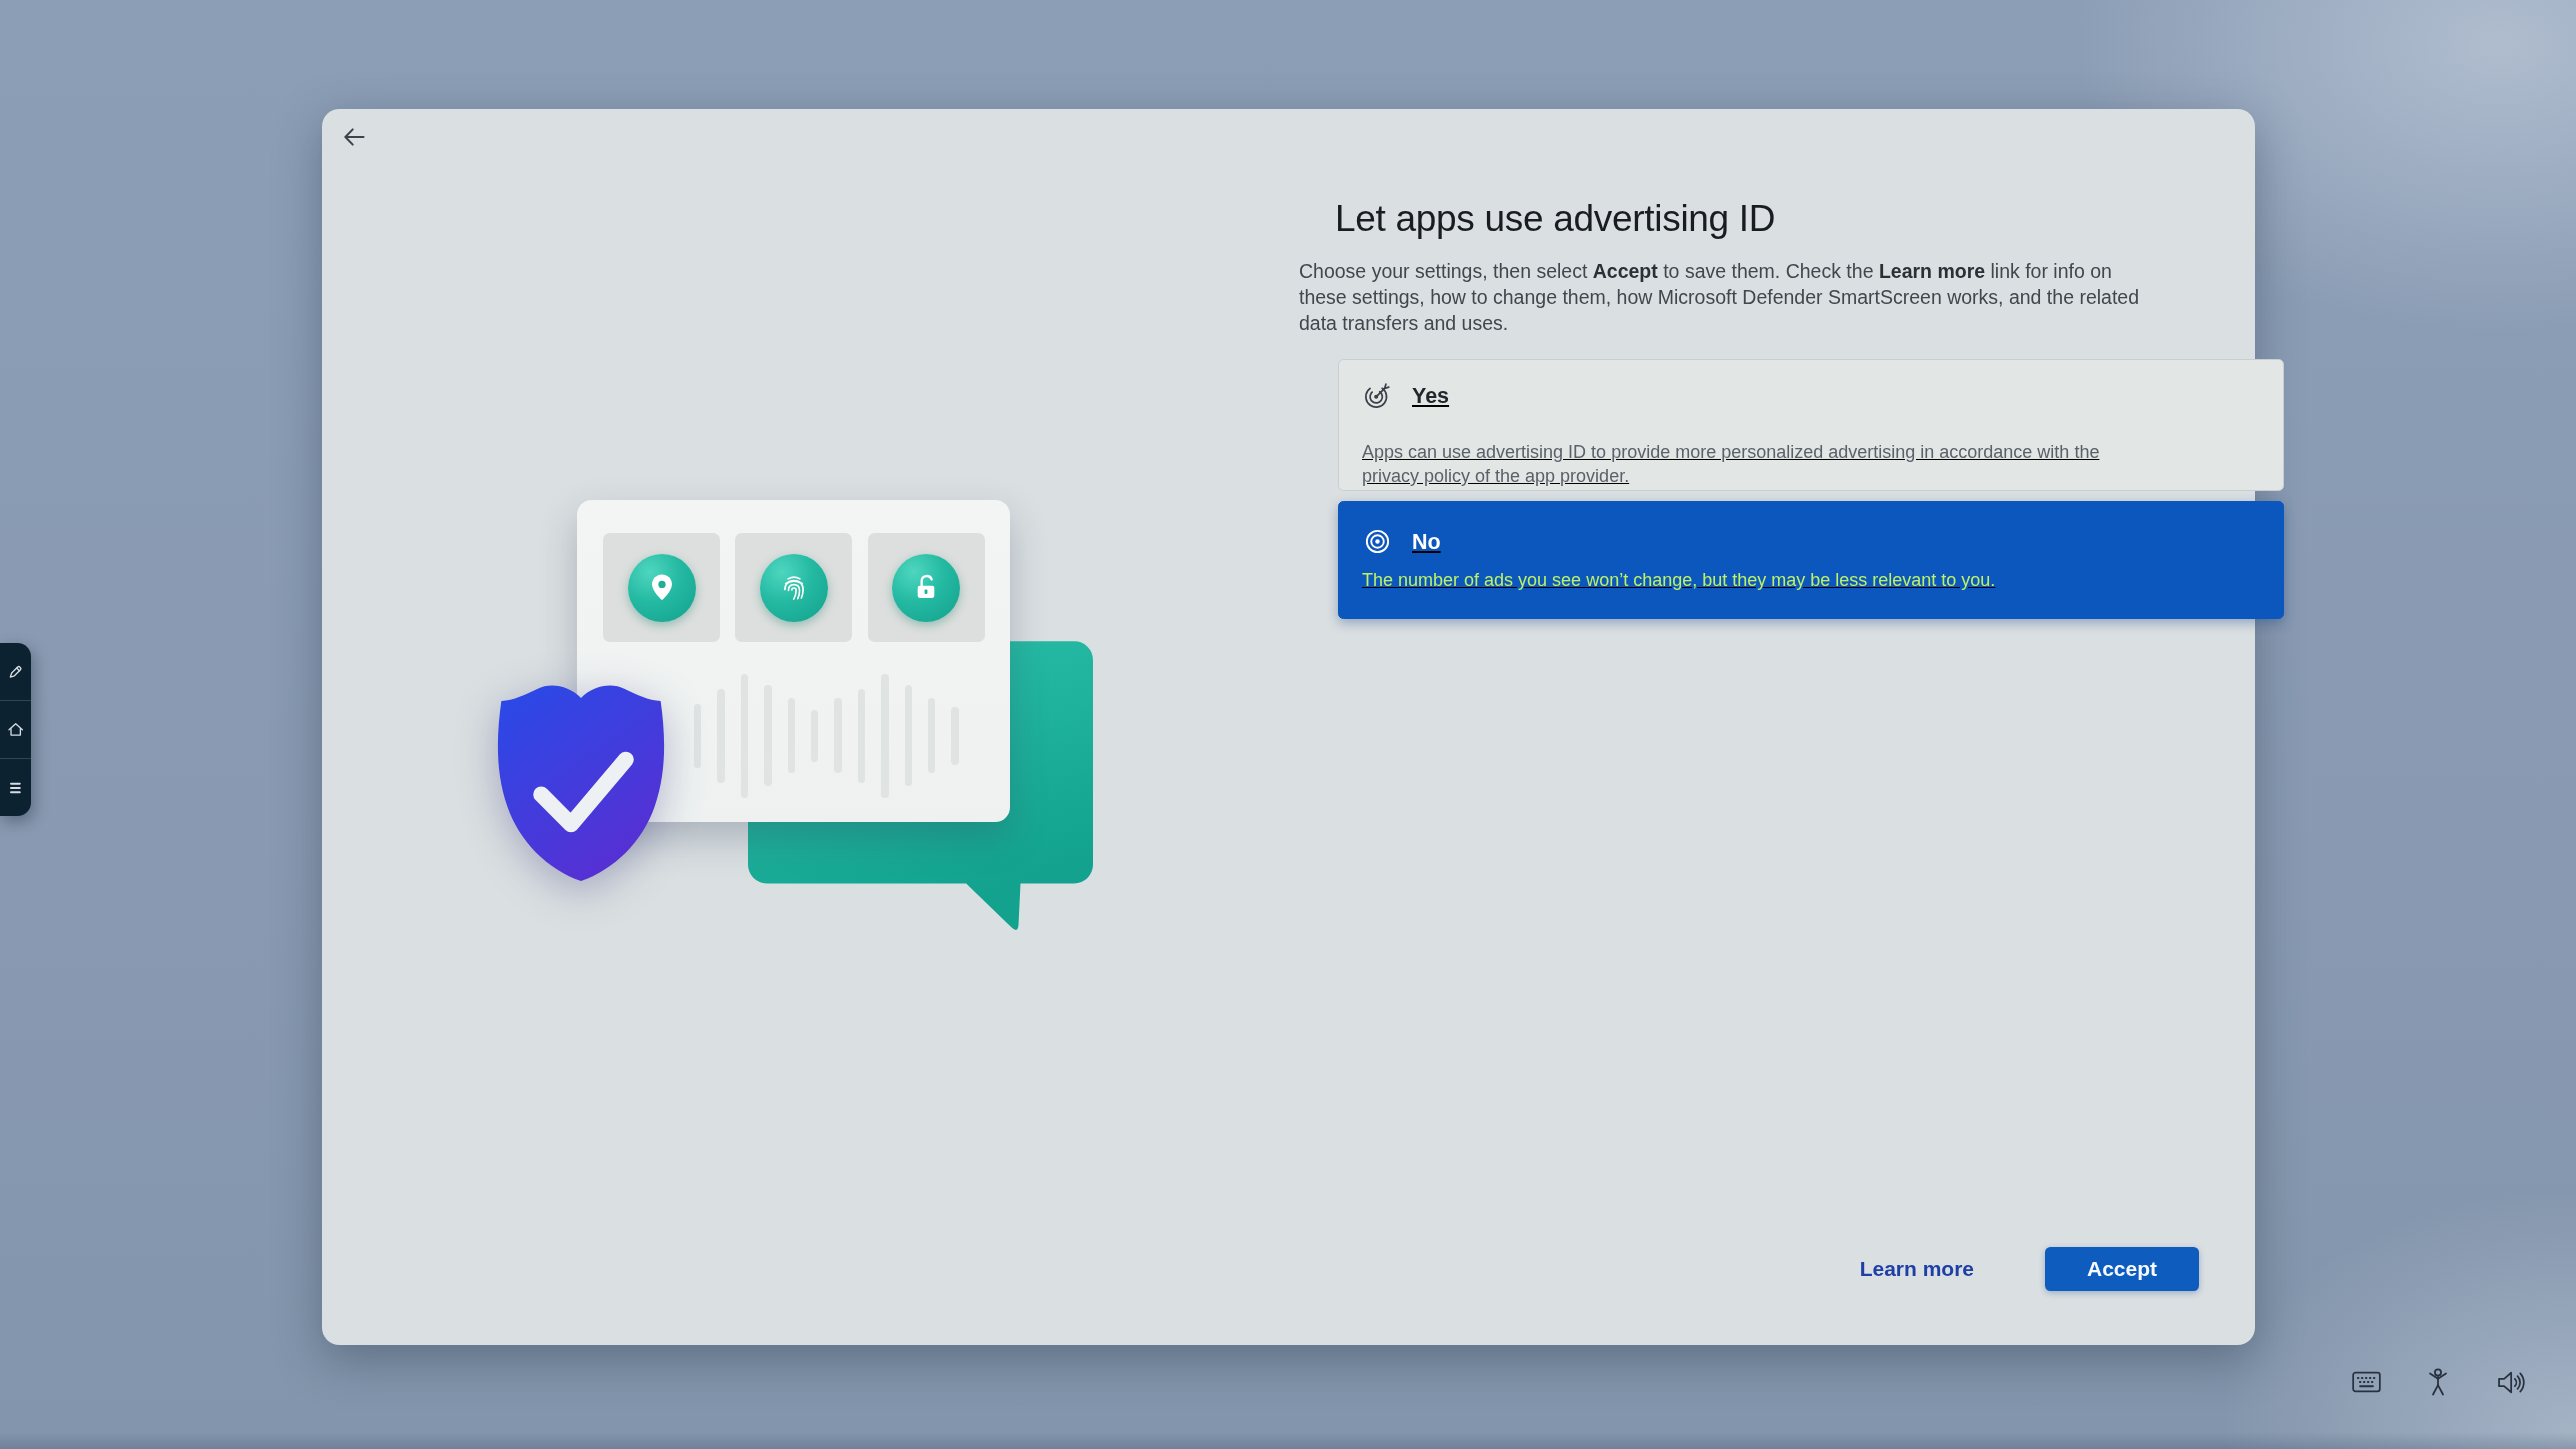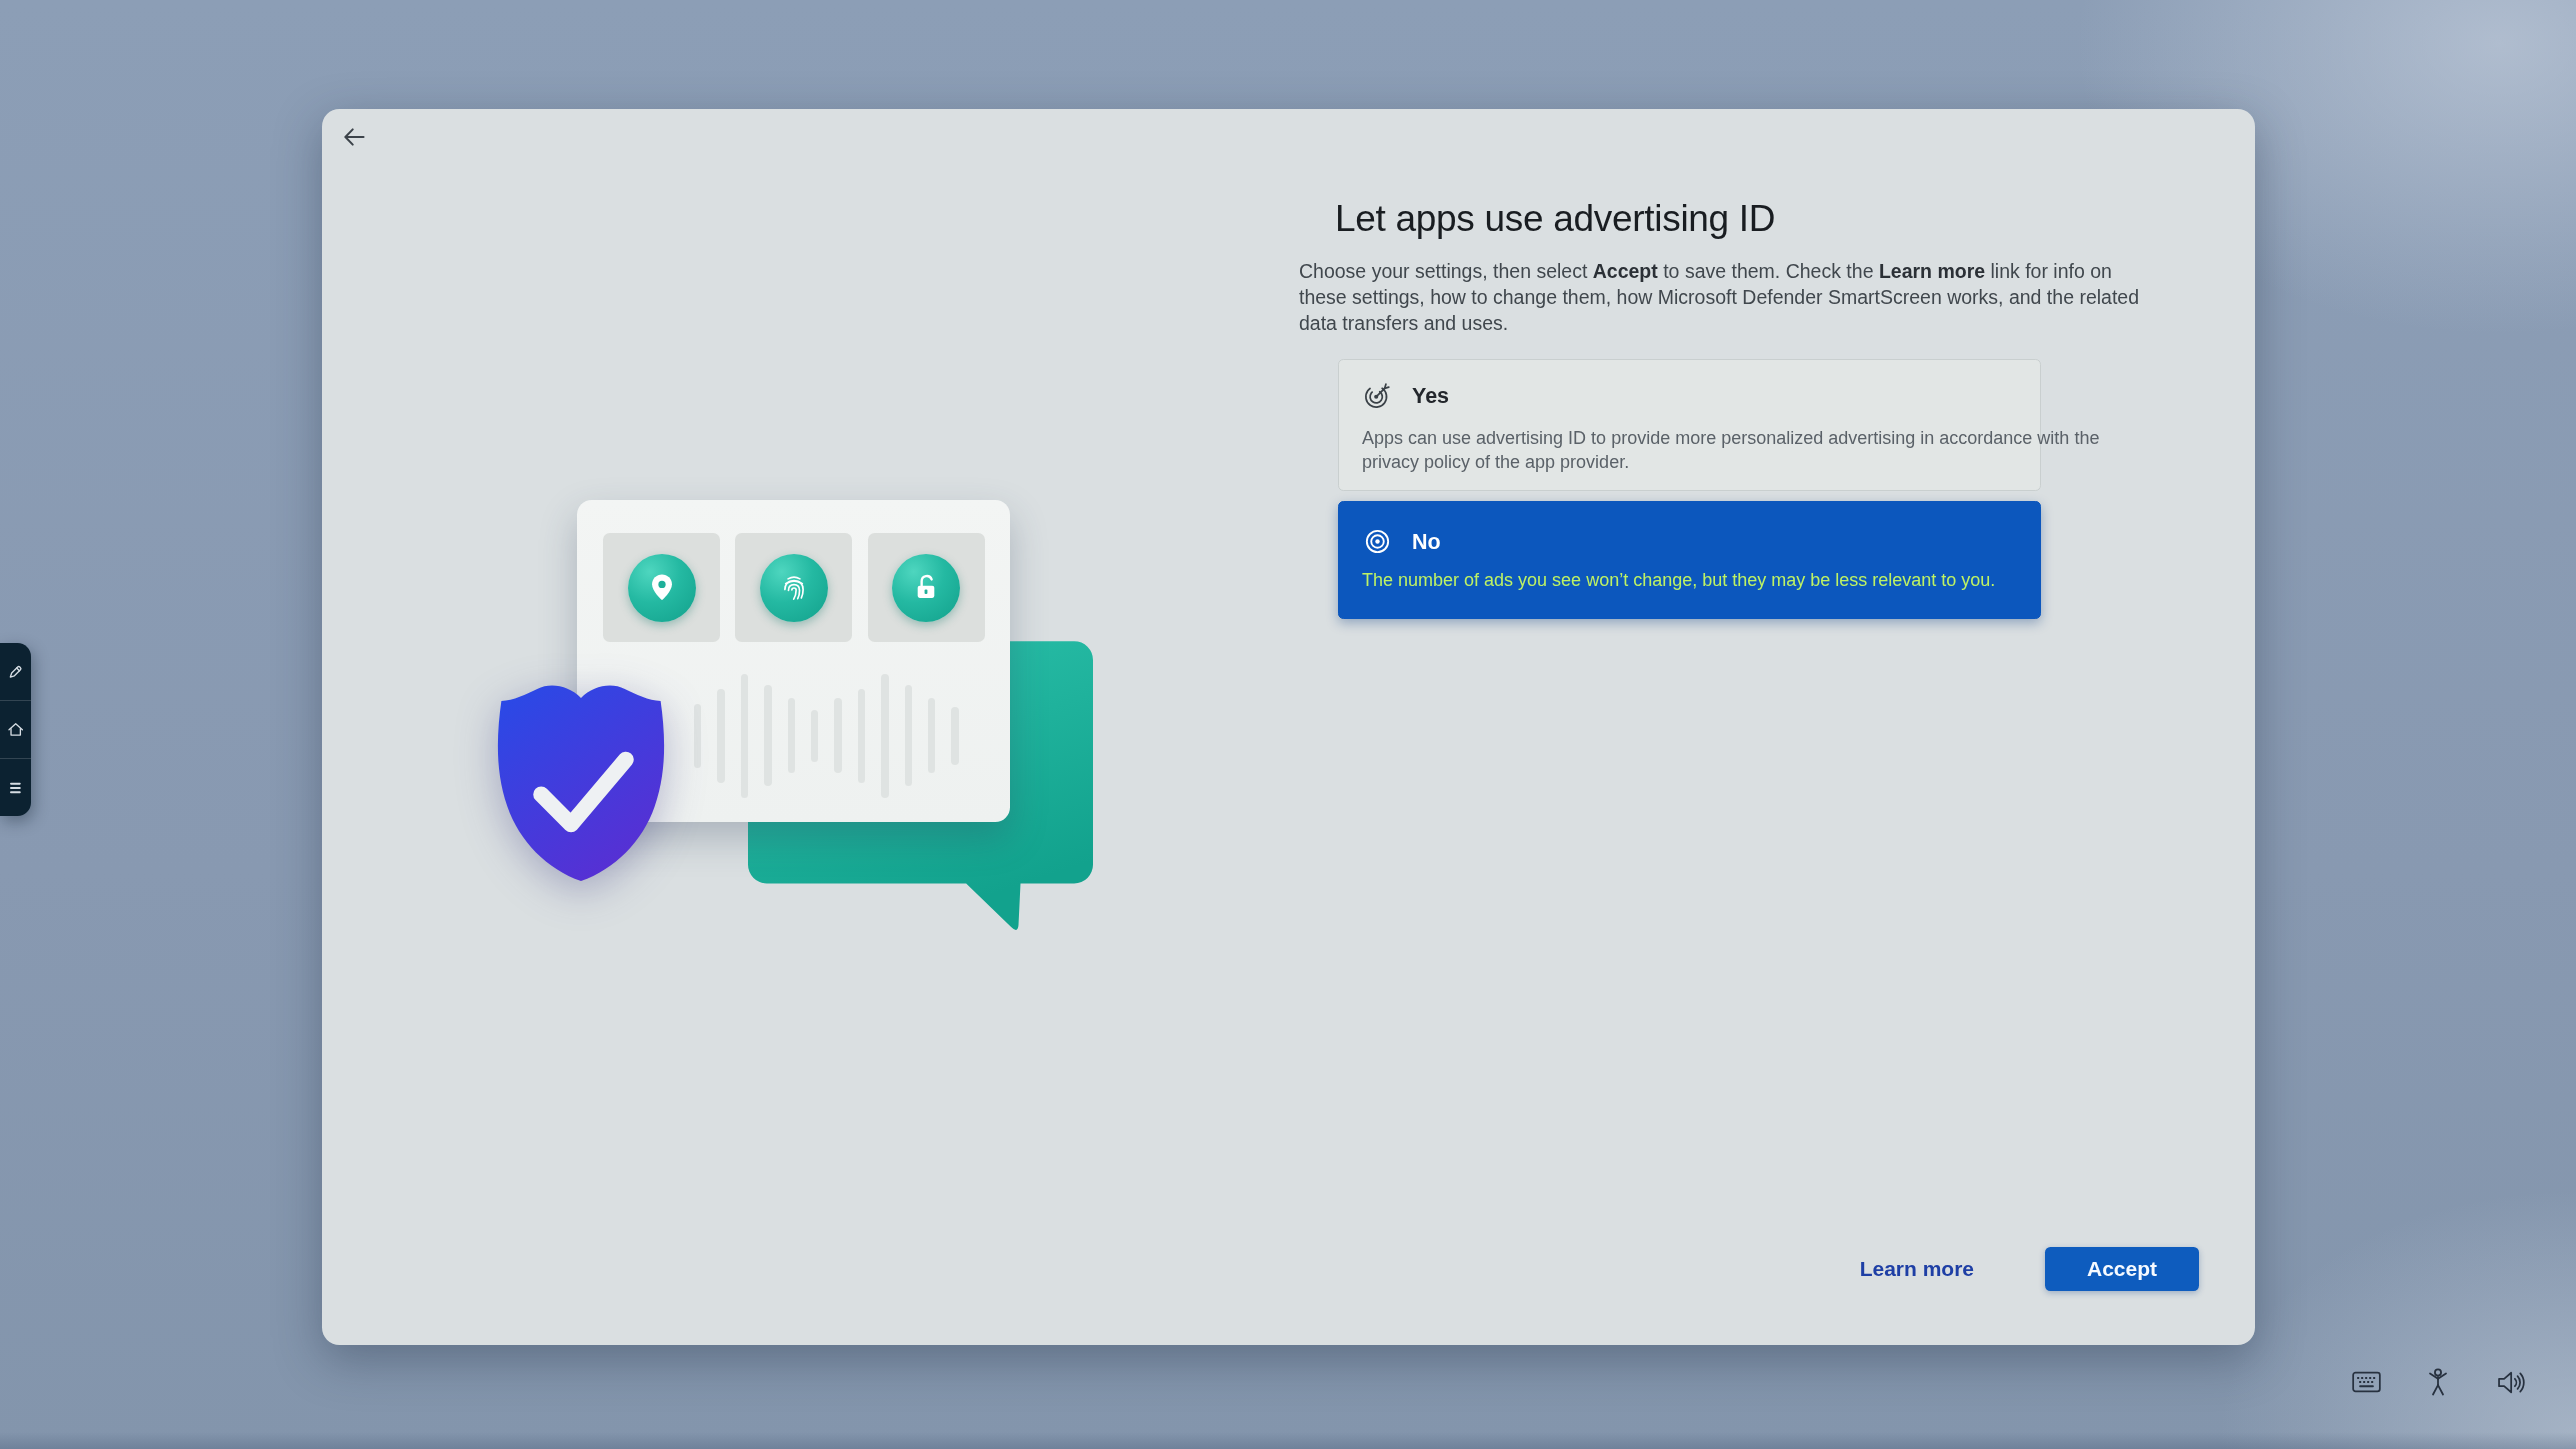--- a/index.html
+++ b/index.html
@@ -28,30 +28,30 @@
   .back-btn{position:absolute;left:16px;top:13.4px;width:32px;height:32px;border-radius:5.4px;
     display:flex;align-items:center;justify-content:center;cursor:pointer;background:transparent;border:none;}
 
   
   .headline{position:absolute;left:1013px;top:64px;width:872px;
     font-size:37px;font-weight:400;color:#191d21;letter-spacing:-0.3px;}
   .intro{position:absolute;left:977px;top:129px;width:862px;
     font-size:19.5px;line-height:26px;color:#40474d;}
   .intro .b{font-weight:700;color:#2b3036;}
 
-  .option{position:absolute;left:1016px;width:703px;border-radius:5.4px;box-sizing:border-box;cursor:pointer;}
+  .option{position:absolute;left:1016px;width:946px;border-radius:5.4px;box-sizing:border-box;cursor:pointer;text-decoration:underline;}
   .option-yes{top:250px;height:132px;background:#e2e6e5;border:1.3px solid #c9cfcf;padding:20px 24px 0 23px;}
   .option-no{top:392px;height:118px;background:#0c57bd;border:1.3px solid #0c57bd;padding:24px 24px 17px 23px;
     box-shadow:0 4px 12px rgba(12,60,130,.35);}
   .opt-head{display:flex;align-items:center;gap:19px;}
   .opt-head svg{flex:0 0 auto;}
   .opt-label{font-size:21.5px;font-weight:600;}
   .option-yes .opt-label{color:#23272c;}
   .option-no .opt-label{color:#ffffff;}
-  .opt-desc{margin-top:13px;font-size:18px;line-height:24px;}
+  .opt-desc{margin-top:27px;font-size:18px;line-height:24px;}
   .option-yes .opt-desc{color:#5a6168;width:798px;}
   .option-no .opt-desc{color:#bef264;margin-top:9.4px;}
 
   
   .footer-row{position:absolute;right:56px;bottom:54px;display:flex;align-items:center;gap:71px;}
   .learn-more{font-size:21px;font-weight:600;color:#1e3fa5;cursor:pointer;}
   .accept-btn{width:154px;height:44px;border:none;border-radius:5.4px;background:#0e5cbe;
     color:#f6faff;font-size:21px;font-weight:600;font-family:inherit;cursor:pointer;
     display:flex;align-items:center;justify-content:center;box-shadow:0 2px 6.7px rgba(12,60,130,.3);}
 

